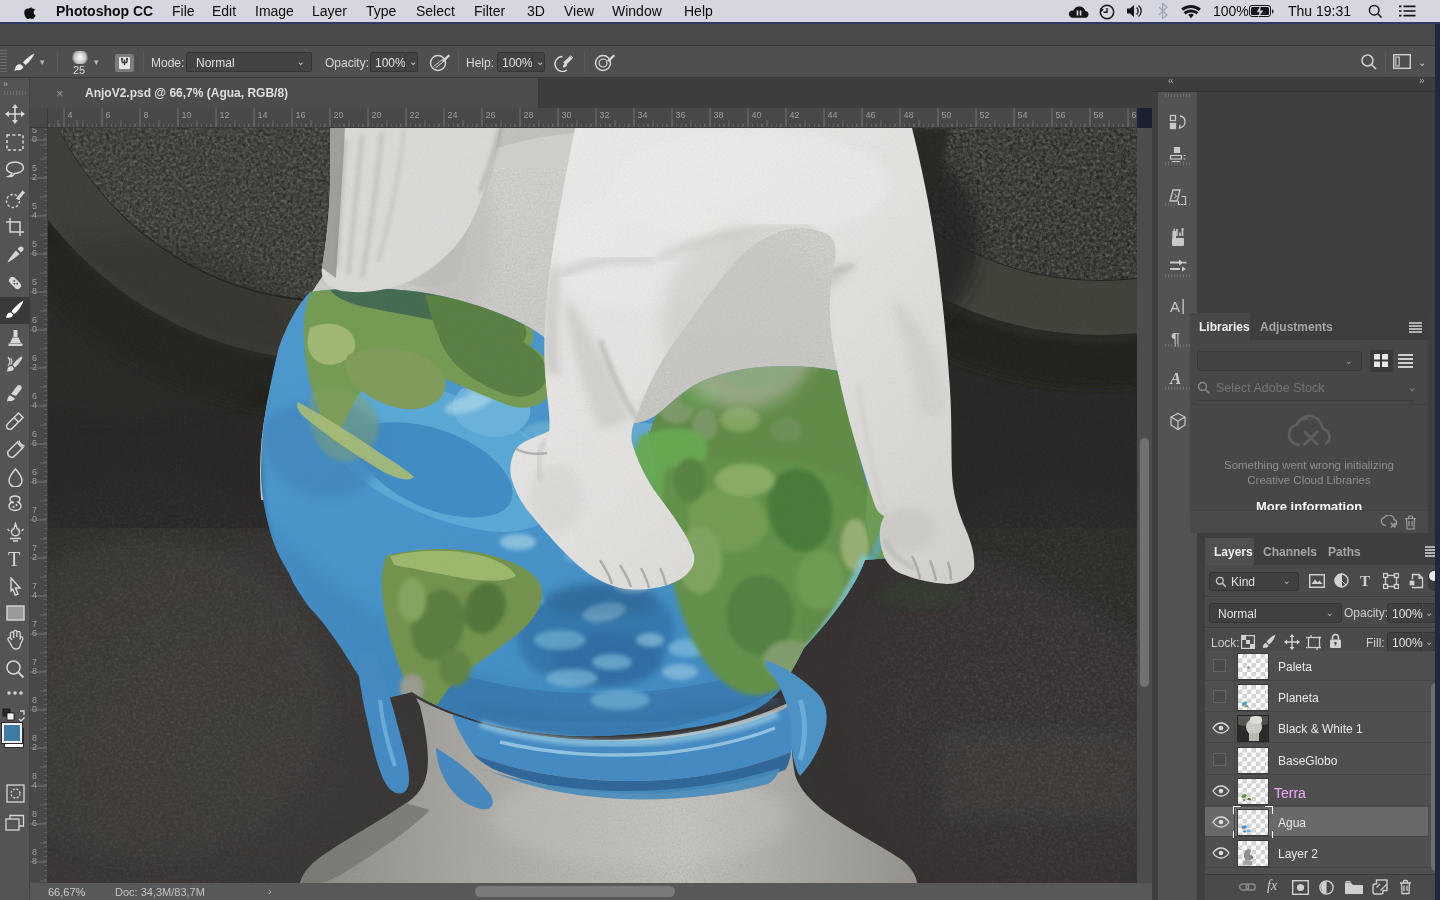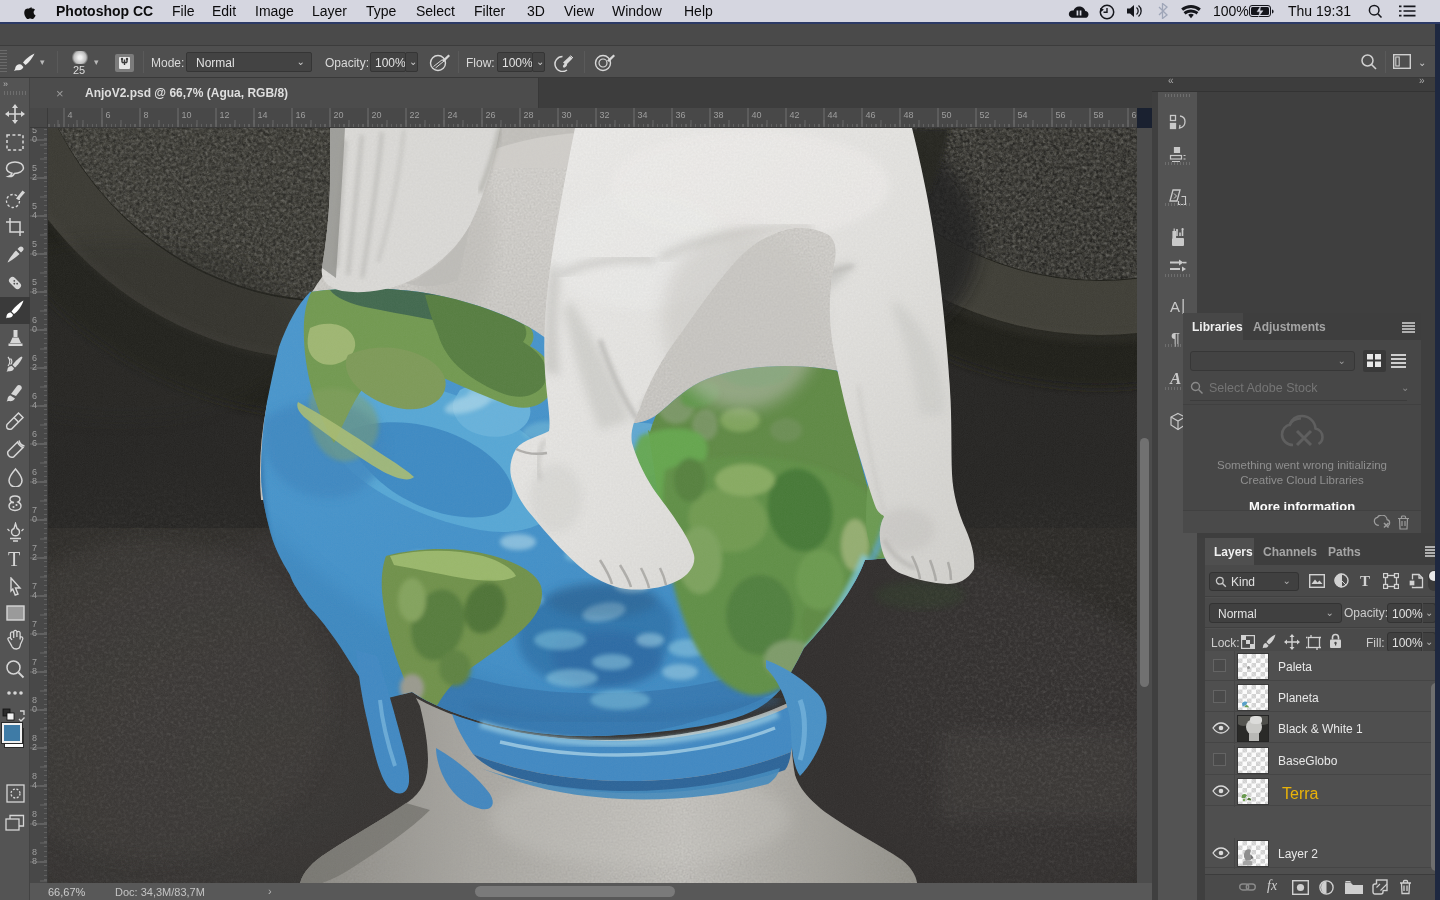--- a/index.html
+++ b/index.html
@@ -116,21 +116,21 @@
       </div>
   <div class="obox" style="left:405px;top:6px;width:13px;height:20px;">
         <span style="position:absolute;left:3px;top:3px;color:#cdcdcd;font-size:10px;">⌄</span>
       </div>
   <svg class="abs" style="left:429px;top:7px;" width="22" height="19" viewBox="0 0 22 19">
         <circle cx="9" cy="10" r="7.5" fill="none" stroke="#d8d8d8" stroke-width="1.4"></circle>
         <path d="M4.5 13.5 13.5 6.5M6.5 15 15 8" stroke="#d8d8d8" stroke-width="1"></path>
         <path d="M13 7.5 19.5 1.5 21 3 15 9z" fill="#d8d8d8"></path>
       </svg>
   <div class="osep" style="left:458px;"></div>
-  <span class="abs" style="left:466px;top:10px;">Flow:</span>
+  <span class="abs" style="left:466px;top:10px;">Help:</span>
   <div class="obox" style="left:497px;top:6px;width:36px;height:20px;">
         <span style="position:absolute;left:4px;top:3px;">100%</span>
       </div>
   <div class="obox" style="left:532px;top:6px;width:13px;height:20px;">
         <span style="position:absolute;left:3px;top:3px;color:#cdcdcd;font-size:10px;">⌄</span>
       </div>
   <svg class="abs" style="left:553px;top:7px;" width="24" height="19" viewBox="0 0 24 19">
         <path d="M9.5 3.5a7.5 7.5 0 1 0 4.5 13.5" fill="none" stroke="#d8d8d8" stroke-width="1.5"></path>
         <path d="M10 9.5 17 3l2.5 2.5-6.5 6.5z" fill="#d8d8d8"></path>
         <path d="M17.5 2.5 20 5" stroke="#d8d8d8" stroke-width="1"></path>
@@ -658,21 +658,21 @@
         <path d="M2 5 9 9 16 5M9 9v8.5"></path>
       </svg>
   <div class="abs" style="left:7px;top:70px;width:26px;height:3px;background:repeating-linear-gradient(90deg,#6e6e6e 0 1px,transparent 1px 3px);"></div>
   <div class="abs" style="left:7px;top:111px;width:26px;height:3px;background:repeating-linear-gradient(90deg,#6e6e6e 0 1px,transparent 1px 3px);"></div>
   <div class="abs" style="left:7px;top:182px;width:26px;height:3px;background:repeating-linear-gradient(90deg,#6e6e6e 0 1px,transparent 1px 3px);"></div>
   <div class="abs" style="left:7px;top:252px;width:26px;height:3px;background:repeating-linear-gradient(90deg,#6e6e6e 0 1px,transparent 1px 3px);"></div>
   <div class="abs" style="left:7px;top:295px;width:26px;height:3px;background:repeating-linear-gradient(90deg,#6e6e6e 0 1px,transparent 1px 3px);"></div>
 </div>
 
 
-<div class="abs" style="left:31px;top:235px;width:238px;height:220px;background:#474747;">
+<div class="abs" style="left:38px;top:235px;width:238px;height:220px;background:#474747;">
   <div class="abs" style="left:0;top:0;width:238px;height:27px;background:#3e3e3e;"></div>
   <div class="abs" style="left:0;top:0;width:60px;height:27px;background:#474747;">
         <span style="position:absolute;left:9px;top:7px;color:#f0f0f0;font-weight:bold;font-size:12px;">Libraries</span>
       </div>
   <span class="abs" style="left:70px;top:7px;color:#a5a5a5;font-weight:bold;font-size:12px;">Adjustments</span>
   <div class="abs" style="left:219px;top:9px;width:13px;height:1.5px;background:#b0b0b0;box-shadow:0 3px #b0b0b0,0 6px #b0b0b0,0 9px #b0b0b0;"></div>
   <div class="abs" style="left:7px;top:38px;width:165px;height:20px;background:#434343;border:1px solid #373737;border-radius:3px;">
         <span style="position:absolute;right:8px;top:3px;color:#9a9a9a;font-size:10px;">⌄</span>
       </div>
   <div class="abs" style="left:180px;top:37px;width:23px;height:22px;background:#393939;border-radius:2px;">
@@ -852,21 +852,42 @@
             <circle cx="9" cy="6" r="2.3" fill="#dadada"></circle>
           </svg>
           <div style="position:absolute;left:29px;top:0;width:1px;height:31px;background:#454545;"></div>
           <div style="position:absolute;left:32px;top:2px;width:32px;height:27px;background:#fbfbfb;background-image:linear-gradient(45deg,#d2d2d2 25%,transparent 25%,transparent 75%,#d2d2d2 75%),linear-gradient(45deg,#d2d2d2 25%,transparent 25%,transparent 75%,#d2d2d2 75%);background-size:9px 9px;background-position:0 0,4.5px 4.5px;border:1px solid #3a3a3a;">
             <svg style="position:absolute;left:2px;top:11px;" width="16" height="14" viewBox="0 0 16 14">
               <path d="M2 5c2-1.5 4-1 5 .5L5 8 1.5 8z" fill="#6a9a50"></path>
               <path d="M8 8c1.5-.5 3.5.5 3 2.5L7 10z" fill="#557a3c"></path>
               <circle cx="4" cy="10" r="1.2" fill="#7aa858"></circle>
             </svg>
           </div>
-          <span style="position:absolute;left:77px;top:9px;color:#eab308;font-size:16px;">Terra</span>
+          <span style="position:absolute;left:69px;top:9px;color:#f0abfc;font-size:14px;">Terra</span>
+        </div>
+    <div style="position:absolute;left:0;top:156px;width:223px;height:30px;background:#696969;border-bottom:1px solid #454545;">
+          <svg style="position:absolute;left:7px;top:9px;" width="18" height="12" viewBox="0 0 18 12">
+            <path d="M1 6C3.2 2.8 6 1 9 1s5.8 1.8 8 5c-2.2 3.2-5 5-8 5S3.2 9.2 1 6z" fill="none" stroke="#dadada" stroke-width="1.3"></path>
+            <circle cx="9" cy="6" r="2.3" fill="#dadada"></circle>
+          </svg>
+          <div style="position:absolute;left:29px;top:0;width:1px;height:31px;background:#454545;"></div>
+          <div style="position:absolute;left:32px;top:2px;width:32px;height:27px;background:#fbfbfb;background-image:linear-gradient(45deg,#d2d2d2 25%,transparent 25%,transparent 75%,#d2d2d2 75%),linear-gradient(45deg,#d2d2d2 25%,transparent 25%,transparent 75%,#d2d2d2 75%);background-size:9px 9px;background-position:0 0,4.5px 4.5px;border:1px solid #3a3a3a;">
+            <svg style="position:absolute;left:2px;top:12px;" width="16" height="13" viewBox="0 0 16 13">
+              <path d="M2 4c2-1.5 4.5-1 5.5 1L4 7 1.5 6.5z" fill="#4b94c8"></path>
+              <path d="M7 8c1.5-1 4-.5 4.5 1.5L7 10.5z" fill="#63b4dc"></path>
+              <circle cx="4.5" cy="9.5" r="1.1" fill="#2f6f9f"></circle>
+            </svg>
+          </div>
+          <div style="position:absolute;left:28px;top:-1px;width:40px;height:33px;">
+            <div style="position:absolute;left:0px;top:0px;width:8px;height:8px;border-left:1.5px solid #fff;border-top:1.5px solid #fff;"></div>
+            <div style="position:absolute;left:32px;top:0px;width:8px;height:8px;border-right:1.5px solid #fff;border-top:1.5px solid #fff;"></div>
+            <div style="position:absolute;left:0px;top:25px;width:8px;height:8px;border-left:1.5px solid #fff;border-bottom:1.5px solid #fff;"></div>
+            <div style="position:absolute;left:32px;top:25px;width:8px;height:8px;border-right:1.5px solid #fff;border-bottom:1.5px solid #fff;"></div>
+          </div>
+          <span style="position:absolute;left:73px;top:9px;color:#e8e8e8;font-size:12px;">Agua</span>
         </div>
     <div style="position:absolute;left:0;top:187px;width:283px;height:30px;background:#4f4f4f;border-bottom:1px solid #454545;">
           <svg style="position:absolute;left:7px;top:9px;" width="18" height="12" viewBox="0 0 18 12">
             <path d="M1 6C3.2 2.8 6 1 9 1s5.8 1.8 8 5c-2.2 3.2-5 5-8 5S3.2 9.2 1 6z" fill="none" stroke="#dadada" stroke-width="1.3"></path>
             <circle cx="9" cy="6" r="2.3" fill="#dadada"></circle>
           </svg>
           <div style="position:absolute;left:29px;top:0;width:1px;height:31px;background:#454545;"></div>
           <div style="position:absolute;left:32px;top:2px;width:32px;height:27px;background:#fbfbfb;background-image:linear-gradient(45deg,#d2d2d2 25%,transparent 25%,transparent 75%,#d2d2d2 75%),linear-gradient(45deg,#d2d2d2 25%,transparent 25%,transparent 75%,#d2d2d2 75%);background-size:9px 9px;background-position:0 0,4.5px 4.5px;border:1px solid #3a3a3a;">
             <svg style="position:absolute;left:2px;top:7px;" width="18" height="19" viewBox="0 0 18 19">
               <path d="M6 2c1.5-1 4-1 5 .5L10 6c1.5 1.5 2 4 1 6l-5 1-2-4c-.5-2.5.5-5.5 2-7z" fill="#8f8f8f"></path>

